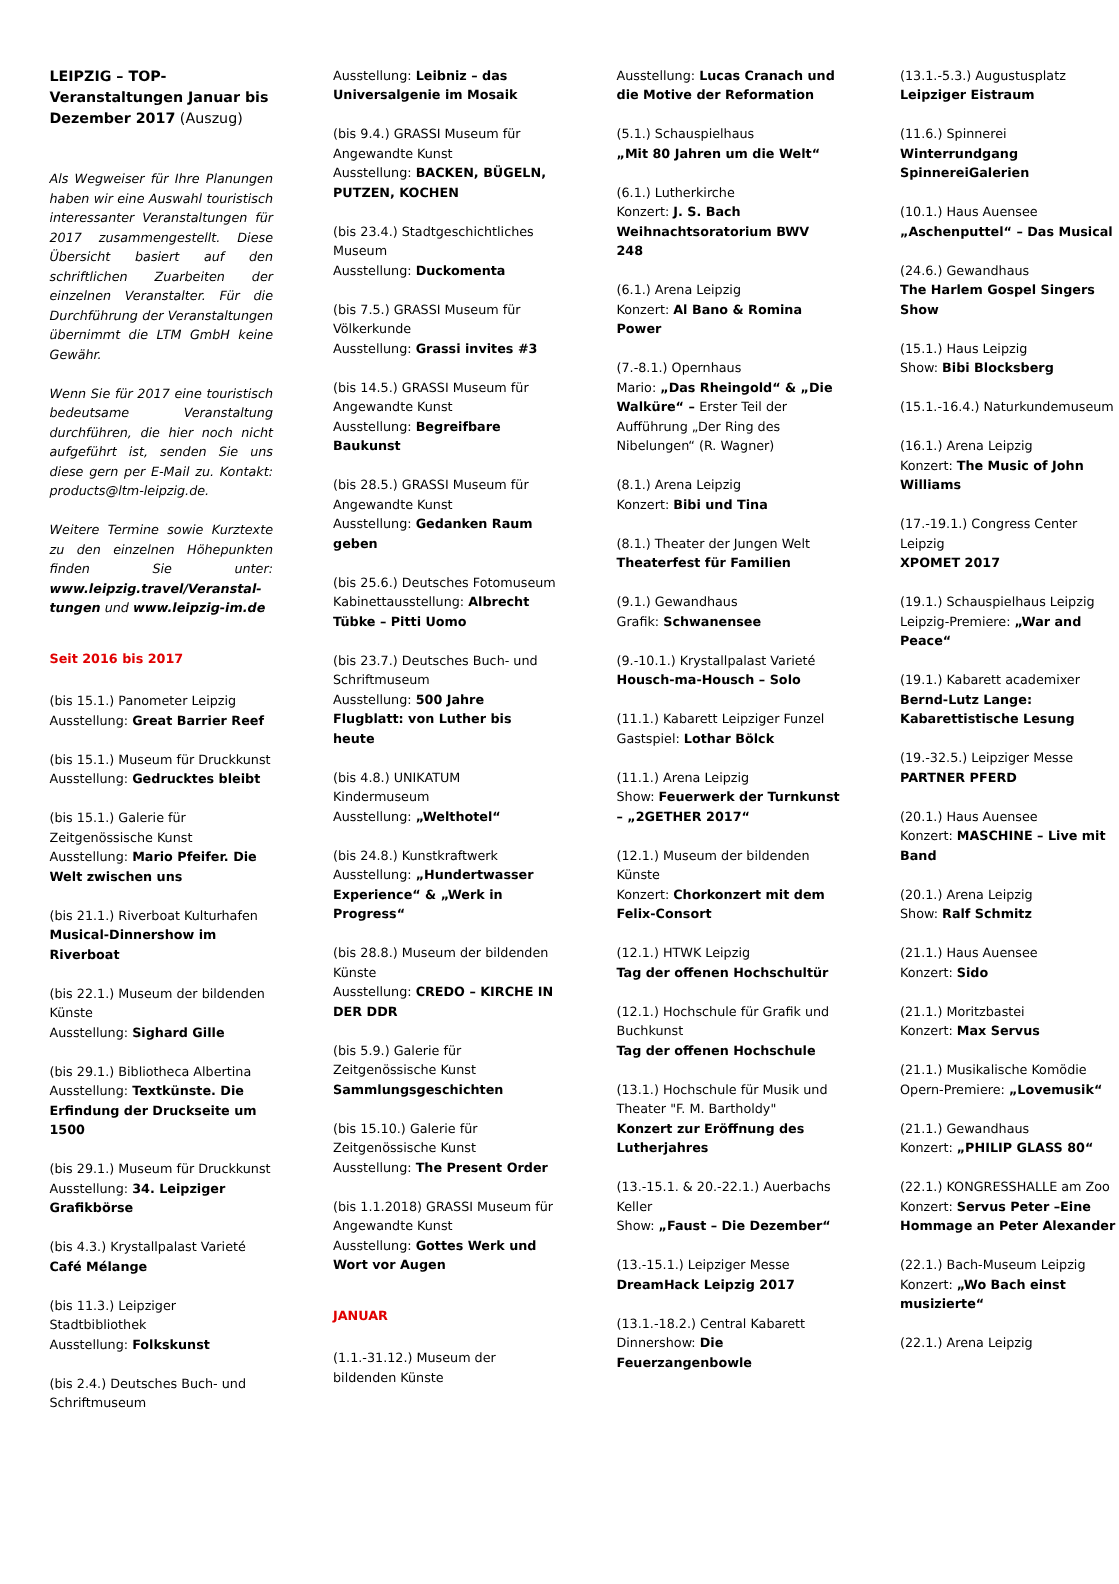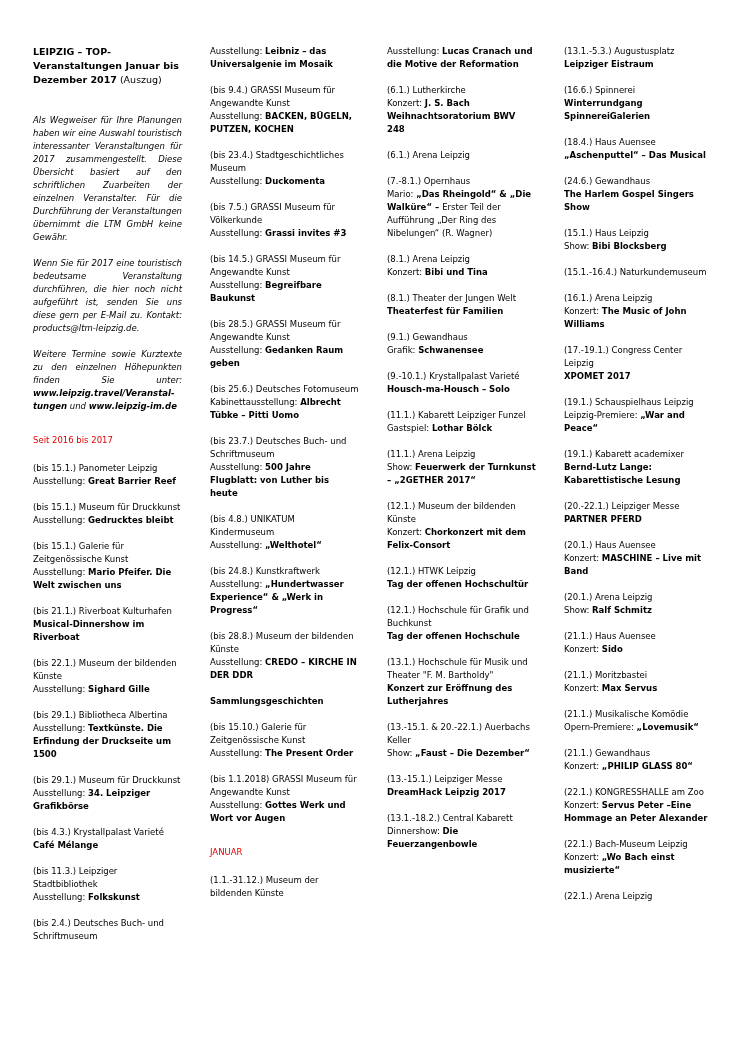--- a/index.html
+++ b/index.html
@@ -7,21 +7,21 @@
   body {
     width:746px; height:1056px; overflow:hidden;
     font-family:"DejaVu Sans", sans-serif;
     color:#000000;
     position:relative;
   }
   .page {
     width:746px; height:1056px;
     padding:45px 32px 0 33px;
     display:flex;
-    gap:28px;
+    gap:40px;
     background:#ffffff;
     border-radius:11px;
   }
   .col {
     flex:0 0 149px;
     width:149px;
     font-size:8.5px;
     line-height:13px;
   }
   .title {
@@ -29,21 +29,21 @@
     line-height:14px;
     margin-bottom:27px;
   }
   .para {
     text-align:justify;
     margin-bottom:13px;
     font-style:italic;
   }
   .heading-red {
     color:var(--red, #e00000);
-    font-weight:normal;
+    font-weight:bold;
     margin:21px 0 15px 0;
   }
   .entry { margin-bottom:13px; }
   .b { font-weight:bold; }
 </style>
 </head>
 <body>
 
 <div class="page">
   <div class="col">
@@ -130,45 +130,51 @@
       </div>
       <div class="entry">
         <div class="line"><span>(bis 24.8.) Kunstkraftwerk</span></div>
         <div class="line"><span>Ausstellung: </span><span class="b">„Hundertwasser Experience“ &amp; „Werk in Progress“</span></div>
       </div>
       <div class="entry">
         <div class="line"><span>(bis 28.8.) Museum der bildenden Künste</span></div>
         <div class="line"><span>Ausstellung: </span><span class="b">CREDO – KIRCHE IN DER DDR</span></div>
       </div>
       <div class="entry">
+        <div class="line"><span>(bis 5.9.) Galerie für Zeitgenössische Kunst</span></div>
         <div class="line"><span class="b">Sammlungsgeschichten</span></div>
       </div>
       <div class="entry">
         <div class="line"><span>(bis 15.10.) Galerie für Zeitgenössische Kunst</span></div>
         <div class="line"><span>Ausstellung: </span><span class="b">The Present Order</span></div>
       </div>
       <div class="entry">
         <div class="line"><span>(bis 1.1.2018) GRASSI Museum für Angewandte Kunst</span></div>
         <div class="line"><span>Ausstellung: </span><span class="b">Gottes Werk und Wort vor Augen</span></div>
       </div>
       <div class="heading-red">JANUAR</div>
       <div class="entry">
         <div class="line"><span>(1.1.-31.12.) Museum der bildenden Künste</span></div>
       </div>
     </div>
   <div class="col">
       <div class="entry">
         <div class="line"><span>Ausstellung: </span><span class="b">Lucas Cranach und die Motive der Reformation</span></div>
       </div>
       <div class="entry">
+        <div class="line"><span>(5.1.) Schauspielhaus</span></div>
+        <div class="line"><span class="b">„Mit 80 Jahren um die Welt“</span></div>
+      </div>
+      <div class="entry">
         <div class="line"><span>(6.1.) Lutherkirche</span></div>
         <div class="line"><span>Konzert: </span><span class="b">J. S. Bach Weihnachtsoratorium BWV 248</span></div>
       </div>
       <div class="entry">
         <div class="line"><span>(6.1.) Arena Leipzig</span></div>
+        <div class="line"><span>Konzert: </span><span class="b">Al Bano &amp; Romina Power</span></div>
       </div>
       <div class="entry">
         <div class="line"><span>(7.-8.1.) Opernhaus</span></div>
         <div class="line"><span>Mario: </span><span class="b">„Das Rheingold“ &amp; „Die Walküre“ – </span><span>Erster Teil der Aufführung „Der Ring des Nibelungen“ (R. Wagner)</span></div>
       </div>
       <div class="entry">
         <div class="line"><span>(8.1.) Arena Leipzig</span></div>
         <div class="line"><span>Konzert: </span><span class="b">Bibi und Tina</span></div>
       </div>
       <div class="entry">
@@ -219,25 +225,25 @@
         <div class="line"><span>(13.1.-18.2.) Central Kabarett</span></div>
         <div class="line"><span>Dinnershow: </span><span class="b">Die Feuerzangenbowle</span></div>
       </div>
     </div>
   <div class="col">
       <div class="entry">
         <div class="line"><span>(13.1.-5.3.) Augustusplatz</span></div>
         <div class="line"><span class="b">Leipziger Eistraum</span></div>
       </div>
       <div class="entry">
-        <div class="line"><span>(16.6.) Spinnerei</span></div>
+        <div class="line"><span>(11.6.) Spinnerei</span></div>
         <div class="line"><span class="b">Winterrundgang SpinnereiGalerien</span></div>
       </div>
       <div class="entry">
-        <div class="line"><span>(18.4.) Haus Auensee</span></div>
+        <div class="line"><span>(10.1.) Haus Auensee</span></div>
         <div class="line"><span class="b">„Aschenputtel“ – Das Musical</span></div>
       </div>
       <div class="entry">
         <div class="line"><span>(24.6.) Gewandhaus</span></div>
         <div class="line"><span class="b">The Harlem Gospel Singers Show</span></div>
       </div>
       <div class="entry">
         <div class="line"><span>(15.1.) Haus Leipzig</span></div>
         <div class="line"><span>Show: </span><span class="b">Bibi Blocksberg</span></div>
       </div>
@@ -254,21 +260,21 @@
       </div>
       <div class="entry">
         <div class="line"><span>(19.1.) Schauspielhaus Leipzig</span></div>
         <div class="line"><span>Leipzig-Premiere: </span><span class="b">„War and Peace“</span></div>
       </div>
       <div class="entry">
         <div class="line"><span>(19.1.) Kabarett academixer</span></div>
         <div class="line"><span class="b">Bernd-Lutz Lange: Kabarettistische Lesung</span></div>
       </div>
       <div class="entry">
-        <div class="line"><span>(20.-22.1.) Leipziger Messe</span></div>
+        <div class="line"><span>(19.-32.5.) Leipziger Messe</span></div>
         <div class="line"><span class="b">PARTNER PFERD</span></div>
       </div>
       <div class="entry">
         <div class="line"><span>(20.1.) Haus Auensee</span></div>
         <div class="line"><span>Konzert: </span><span class="b">MASCHINE – Live mit Band</span></div>
       </div>
       <div class="entry">
         <div class="line"><span>(20.1.) Arena Leipzig</span></div>
         <div class="line"><span>Show: </span><span class="b">Ralf Schmitz</span></div>
       </div>

